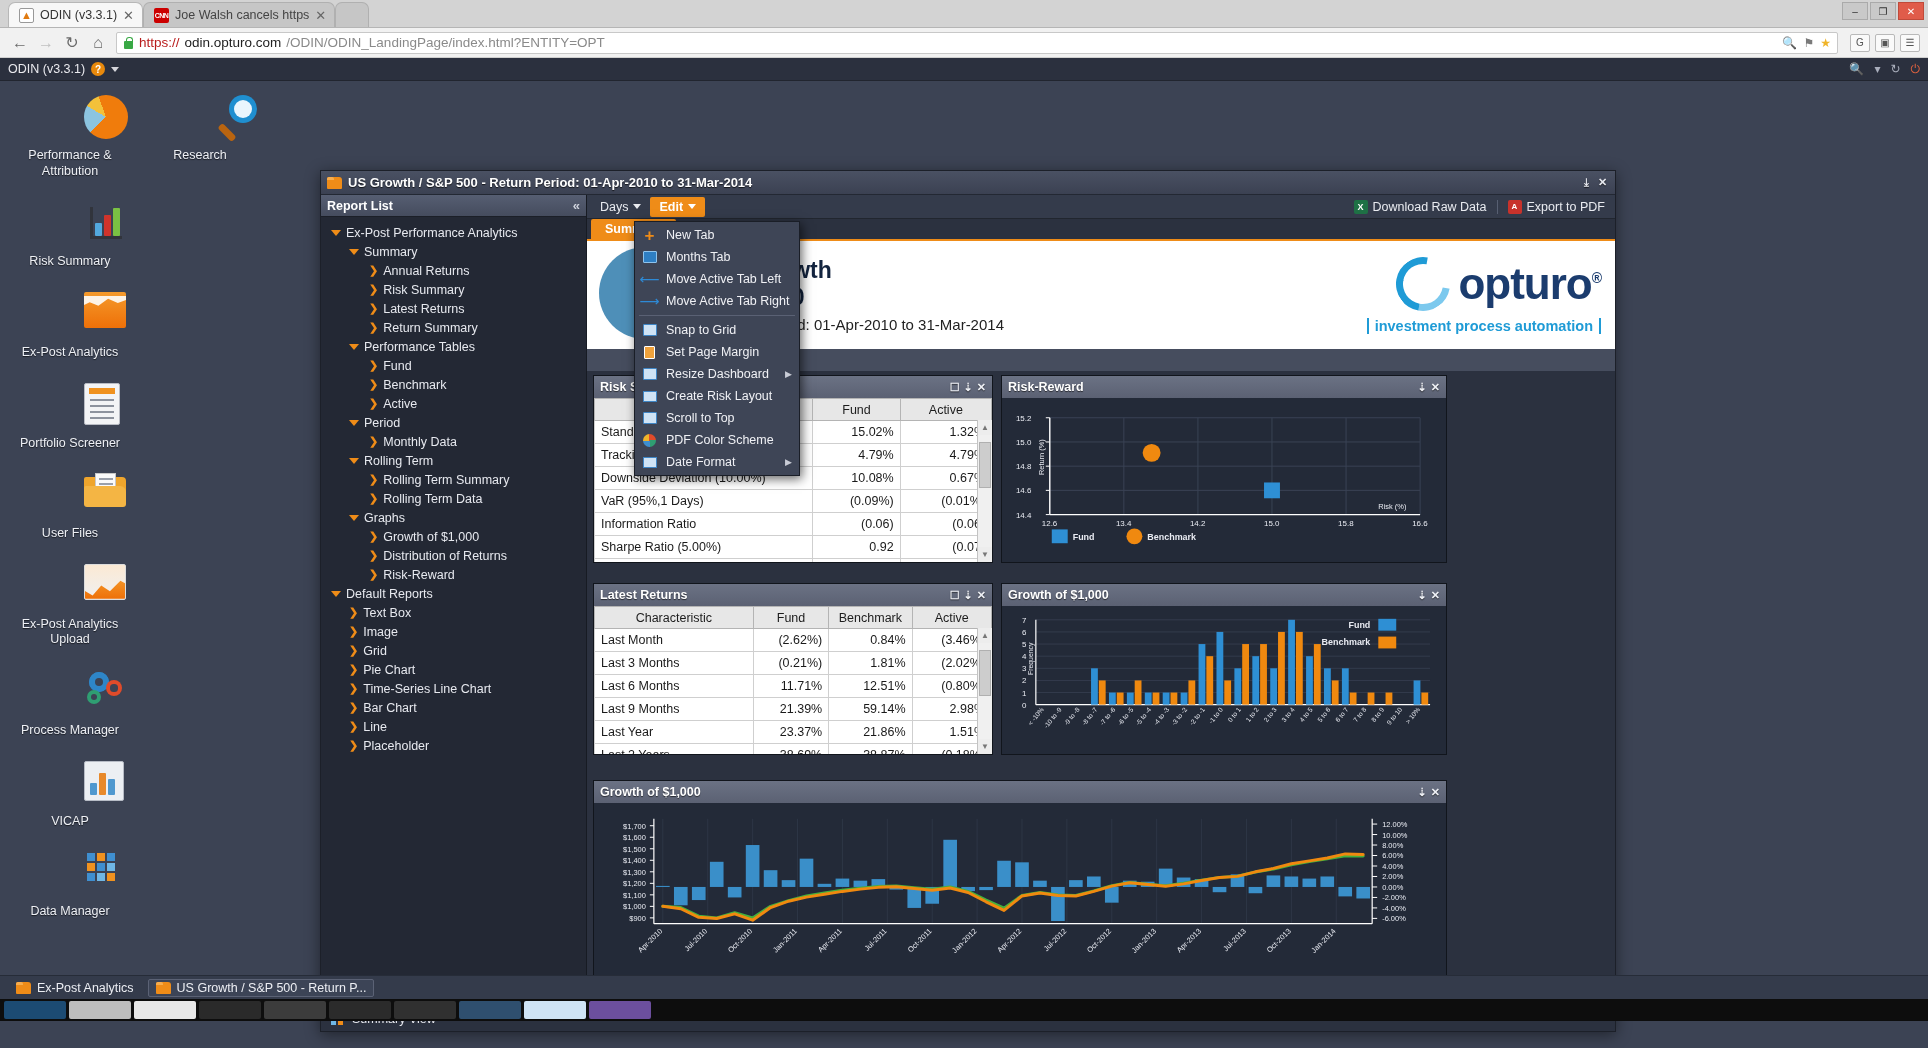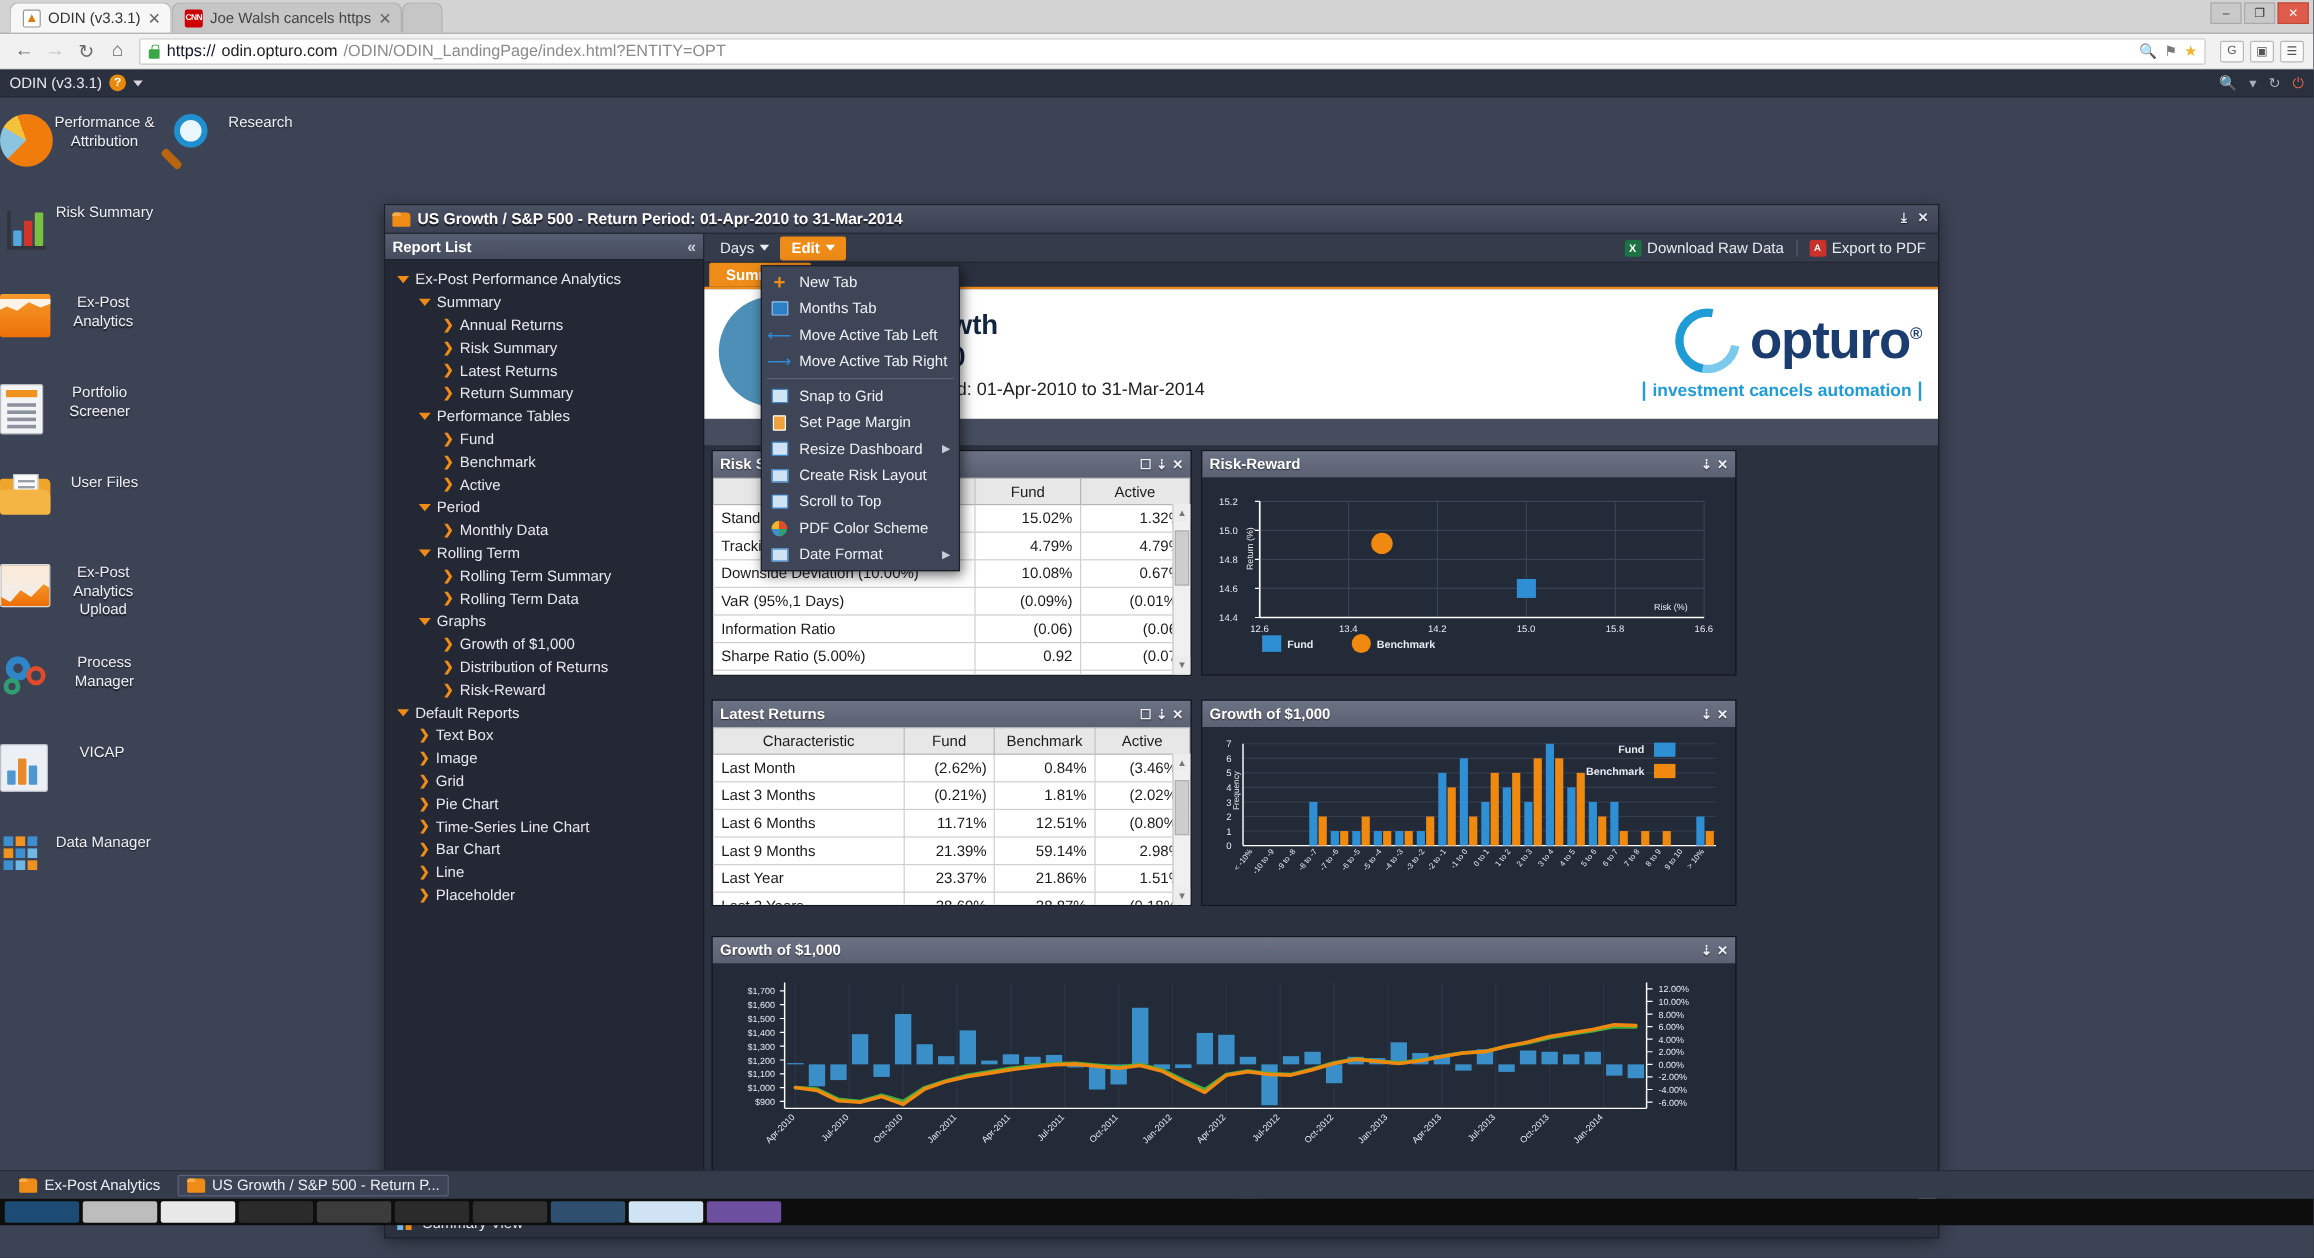--- a/index.html
+++ b/index.html
@@ -42,21 +42,21 @@
             font-size:16px; color:#6b6b6b; border-radius:3px;}
   .nav-ico.dim{ color:#c0c0c0;}
   .omnibox{
     flex:1 1 auto; height:22px; background:#fff; border:1px solid #c8c8c8;
     border-radius:2px; display:flex; align-items:center; padding:0 6px; gap:5px;
     font-size:13.5px; margin:0 4px;
   }
   .lock{ width:11px;height:13px; position:relative; flex:0 0 auto;}
   .lock:before{content:"";position:absolute;left:1px;top:5px;width:9px;height:8px;background:#39a845;border-radius:1px;}
   .lock:after{content:"";position:absolute;left:3.2px;top:1px;width:4.6px;height:5px;border:1.6px solid #39a845;border-bottom:none;border-radius:3px 3px 0 0;}
-  .url-scheme{ color:#0f172a;}
+  .url-scheme{ color:#b91c1c;}
   .url-host{ color:#222;}
   .url-path{ color:#8a8a8a;}
   .omni-right{ display:flex; align-items:center; gap:6px; margin-left:auto; color:#7a7a7a; font-size:12px;}
   .tool-right{ display:flex; align-items:center; gap:5px; padding-left:6px;}
   .tb-sq{ width:20px;height:18px;border:1px solid #b9b9b9;background:#fafafa;display:flex;align-items:center;justify-content:center;font-size:10px;color:#555;border-radius:2px;}
 
   
   .app{ position:relative; width:1928px; height:963px; background:#3c4354; }
   .app-topbar{
     height:23px; background:#2b303e; display:flex; align-items:center;
@@ -64,21 +64,21 @@
     border-bottom:1px solid #21252f;
   }
   .help-badge{ width:14px;height:14px;border-radius:50%;background:#e8890c;color:#fff;
       font-size:10px;font-weight:bold;display:flex;align-items:center;justify-content:center;}
   .caret{ border-left:4px solid transparent;border-right:4px solid transparent;border-top:5px solid #d6d6dc;}
   .topbar-right{ margin-left:auto; display:flex; align-items:center; gap:10px; color:#a9aebc; font-size:12px;}
 
   
   .launcher{ position:absolute; left:0; top:23px; width:260px; height:940px; padding-top:14px;}
   .launch-grid{ display:flex; flex-wrap:wrap; }
-  .launch-item{ width:130px; display:flex; flex-direction:row; align-items:flex-start; margin-bottom:22px; }
+  .launch-item{ width:130px; display:flex; flex-direction:column; align-items:flex-end; margin-bottom:22px; }
   .li-ico{ width:46px;height:46px; margin-bottom:7px; position:relative; }
   .li-lbl{ color:#eef0f5; font-size:12.5px; text-align:center; line-height:1.25; width:120px;
            text-shadow:0 1px 1px rgba(0,0,0,.6);}
 
   
   .ic-pie{ width:44px;height:44px;border-radius:50%;
      background:conic-gradient(#f07c0c 0deg 225deg, #8cc4e0 225deg 300deg, #f3c13a 300deg 340deg, #f07c0c 340deg 360deg);}
   .ic-mag{ width:44px;height:44px;position:relative;}
   .ic-mag .ring{position:absolute;right:1px;top:0;width:28px;height:28px;border-radius:50%;background:#1f8fd0;}
   .ic-mag .ring:after{content:"";position:absolute;left:5px;top:5px;width:18px;height:18px;border-radius:50%;background:#eaf6fd;}
@@ -601,21 +601,21 @@
         <div class="ban-text">
           <div class="ban-t1">US Growth</div>
           <div class="ban-t2">S&amp;P 500</div>
           <div class="ban-t3">Return Period: 01-Apr-2010 to 31-Mar-2014</div>
         </div>
         <div class="ban-logo">
           <div class="op-row">
             <div class="op-swirl"></div>
             <div class="op-word"><span>opturo</span><sup>®</sup></div>
           </div>
-          <div class="op-tag">investment cancels automation</div>
+          <div class="op-tag">investment process automation</div>
         </div>
       </div>
       <div class="grayband"></div>
 
       <div class="widget" style="left:6px; top:180px; width:400px; height:188px;">
         <div class="w-hd">
           <span>Risk Summary</span>
           <span class="w-btns">
             <span>☐</span>
             <span>⇣</span>

